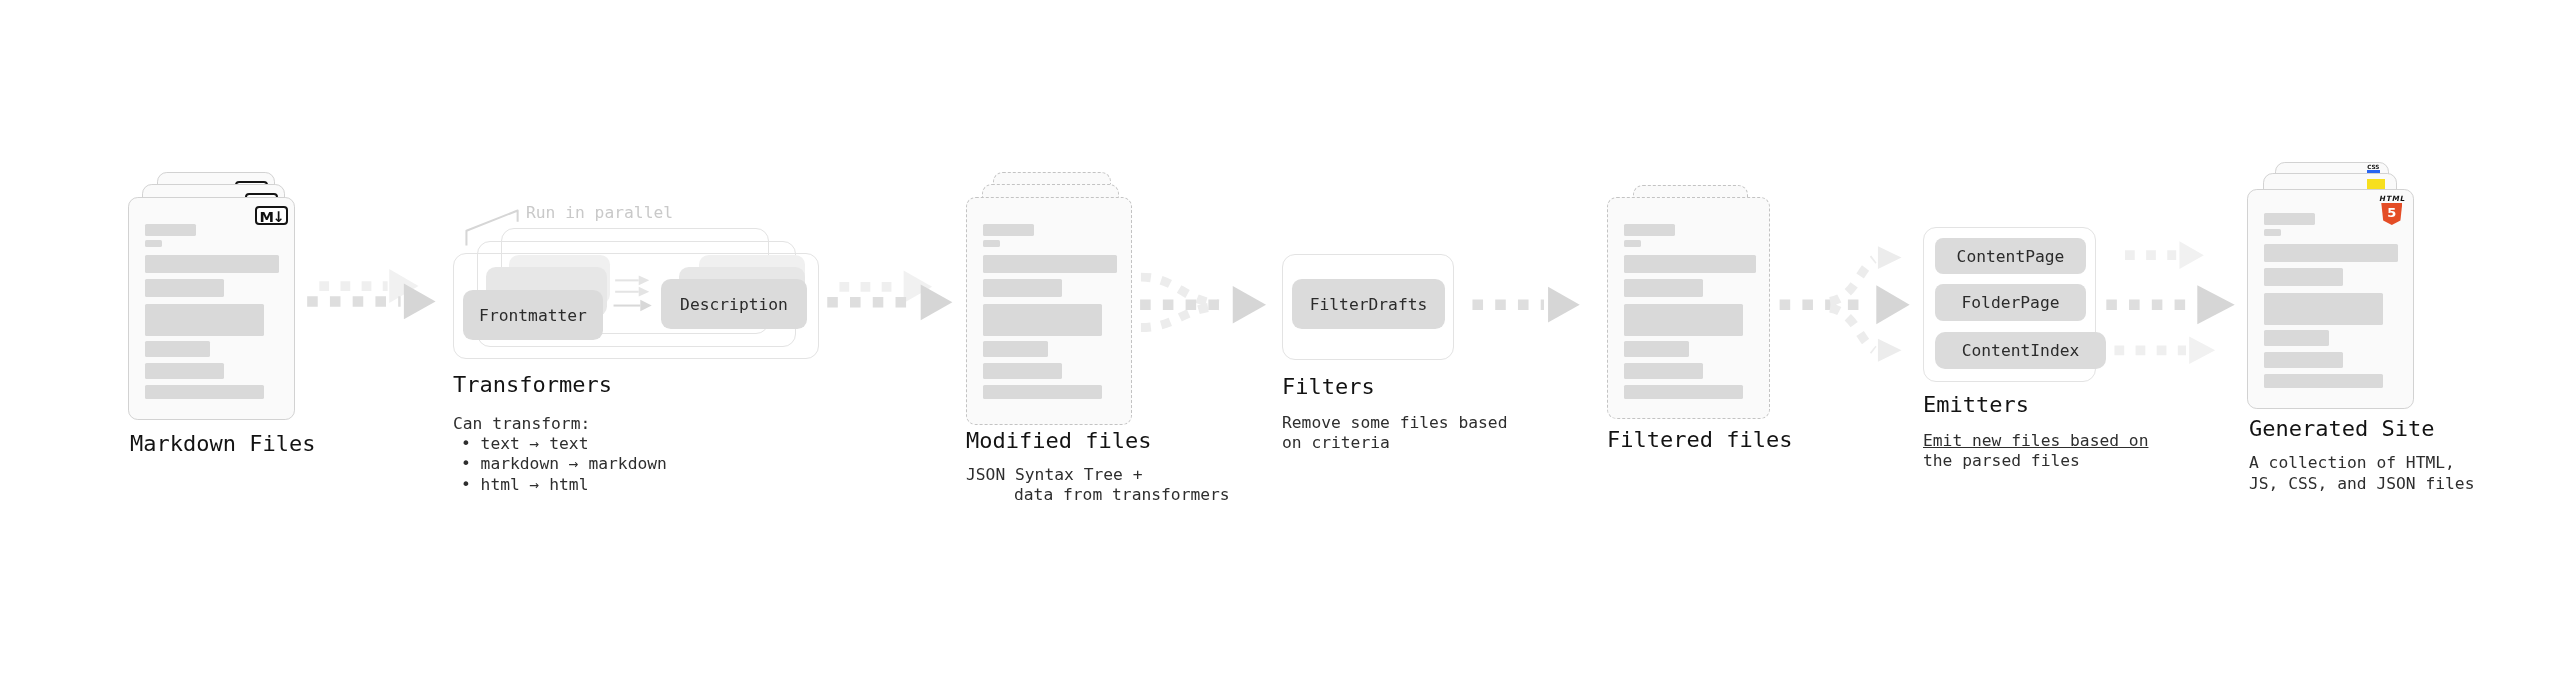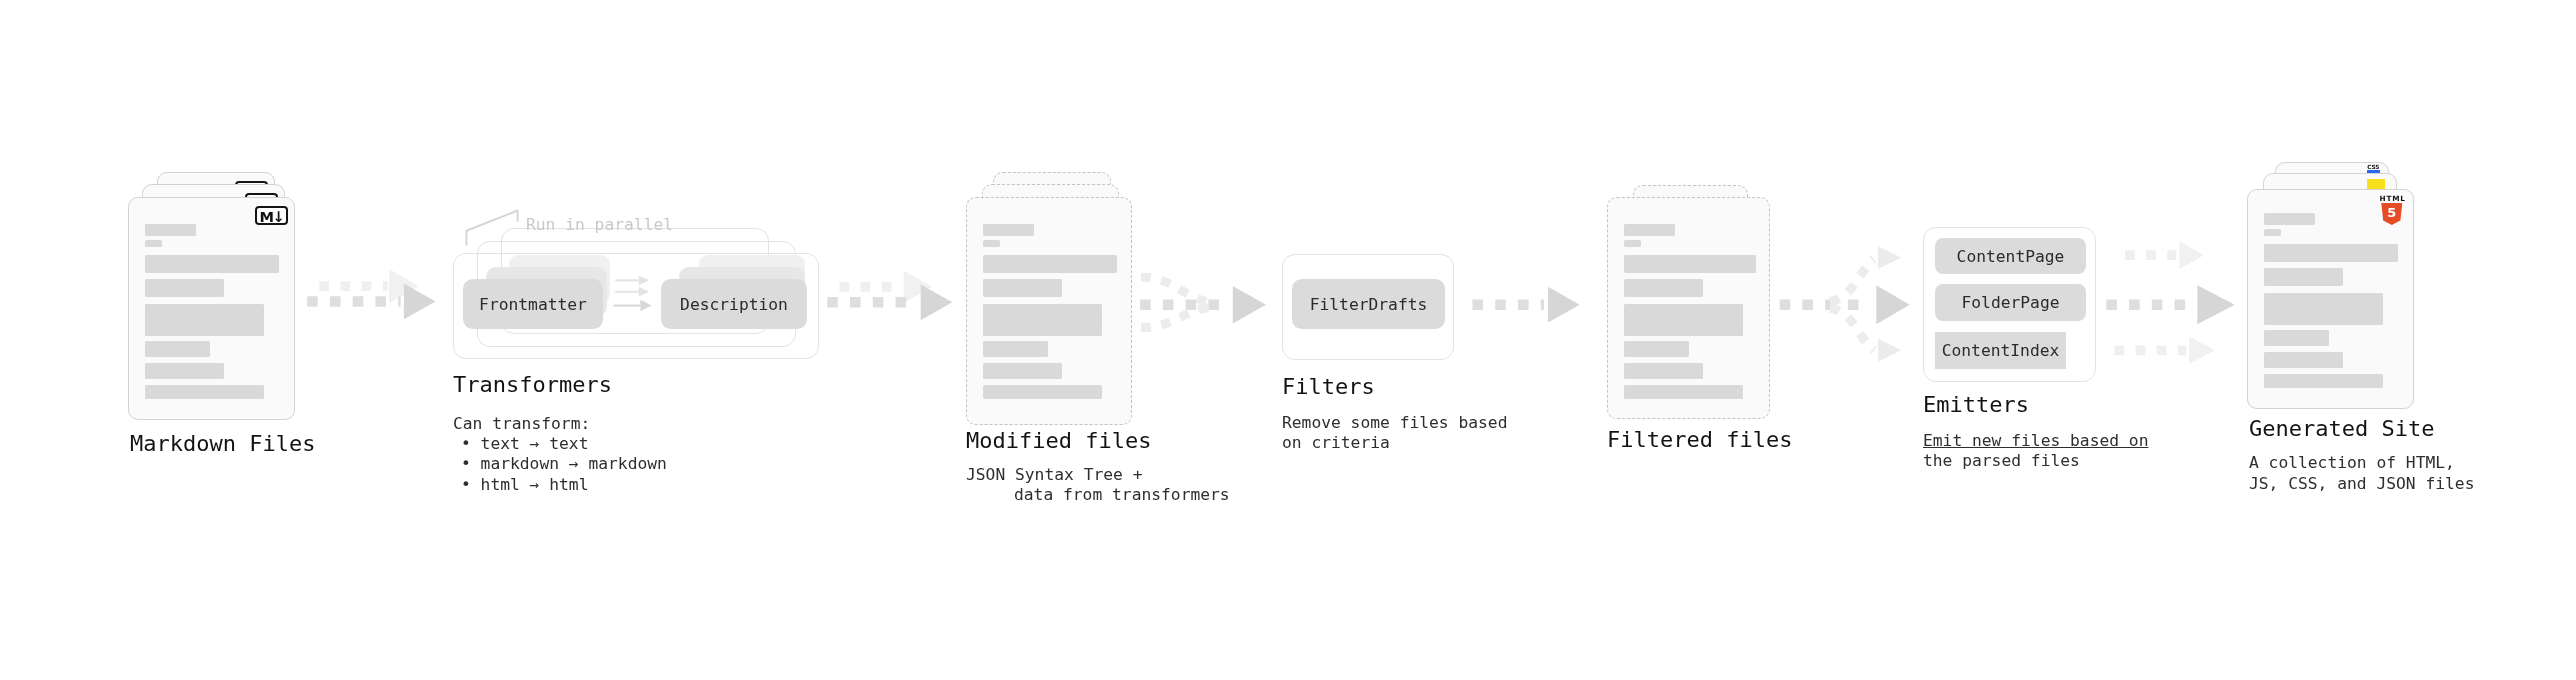--- a/index.html
+++ b/index.html
@@ -17,21 +17,21 @@
   .bar{background:#d9d9d9;border-radius:1.6px;}
   
   .md-badge{
     position:absolute;top:8.1px;right:6.5px;width:32.5px;height:18.7px;
     border:2.4px solid #141414;border-radius:4.1px;background:#fff;
     font-weight:bold;font-size:14.6px;line-height:18px;text-align:center;
     letter-spacing:-1.6px;color:#111;box-sizing:border-box;font-family:"DejaVu Sans","Liberation Sans",sans-serif;
   }
   
   .html5-badge{position:absolute;top:4.9px;right:9px;width:24.4px;text-align:center;}
-  .html5-badge .word{font-family:"DejaVu Sans","Liberation Sans",sans-serif;font-weight:bold;font-size:7.3px;letter-spacing:0.8px;color:#111;line-height:7.3px;}
+  .html5-badge .word{font-family:"DejaVu Sans","Liberation Sans",sans-serif;font-weight:bold;font-size:7.3px;letter-spacing:0.8px;color:#111;line-height:7.3px;font-style:italic;}
   .html5-badge .shield{
     width:21px;height:22px;margin:0.8px auto 0;background:#e44d26;color:#fff;
     clip-path:polygon(0 0,100% 0,91% 80%,50% 100%,9% 80%);
     font-family:"DejaVu Sans","Liberation Sans",sans-serif;font-weight:bold;font-size:13px;line-height:19.5px;text-align:center;
   }
   .js-badge{position:absolute;top:4.9px;right:11.4px;width:18px;height:11.4px;background:#f7df1e;}
   .css-badge{position:absolute;top:0.8px;right:6.5px;width:16.3px;text-align:center;}
   .css-badge .word{font-family:"DejaVu Sans","Liberation Sans",sans-serif;font-weight:bold;font-size:5.7px;line-height:6.5px;color:#111;letter-spacing:0;}
   .css-badge .bar-under{height:2.4px;width:13px;margin:0 auto;background:#2965f1;}
   
@@ -75,25 +75,25 @@
       </div>
     </div>
     <div class="node-label" style="left:130px;top:431px;">Markdown Files</div>
   </div>
 
   <div>
     <div class="outline-box" style="left:501px;top:228px;width:268px;height:106px;"></div>
     <div class="outline-box" style="left:477px;top:241px;width:319px;height:106px;"></div>
     <div class="outline-box" style="left:453px;top:253px;width:366px;height:106px;"></div>
 
-    <div class="annotation" style="left:526px;top:203px;margin-top:12px;">Run in parallel</div>
+    <div class="annotation" style="left:526px;top:203px;">Run in parallel</div>
 
     <div class="chip-echo" style="left:509px;top:255px;width:101px;height:49px;background:#f0f0f0;"></div>
     <div class="chip-echo" style="left:486px;top:267px;width:121px;height:49px;background:#e7e7e7;"></div>
-    <div class="chip" style="left:463px;top:279px;width:140px;height:50px;">Frontmatter</div>
+    <div class="chip" style="left:463px;top:290px;width:140px;height:50px;">Frontmatter</div>
 
     <div class="chip-echo" style="left:699px;top:255px;width:106px;height:49px;background:#f0f0f0;"></div>
     <div class="chip-echo" style="left:679px;top:267px;width:126px;height:49px;background:#e7e7e7;"></div>
     <div class="chip" style="left:661px;top:279px;width:146px;height:50px;">Description</div>
 
     <div class="node-label" style="left:453px;top:372px;">Transformers</div>
     <div class="caption" style="left:453px;top:414px;">Can transform:</div>
     <div class="caption" style="left:461px;top:434px;">• text → text</div>
     <div class="caption" style="left:461px;top:454px;">• markdown → markdown</div>
     <div class="caption" style="left:461px;top:475px;">• html → html</div>
@@ -141,21 +141,21 @@
         <div class="bar" style="width:119px;height:14px"></div>
       </div>
     </div>
     <div class="node-label" style="left:1607px;top:427px;">Filtered files</div>
   </div>
 
   <div>
     <div class="panel-box" style="left:1923px;top:227px;width:173px;height:155px;"></div>
     <div class="chip" style="left:1935px;top:238px;width:151px;height:36px;border-radius:8.1px;">ContentPage</div>
     <div class="chip" style="left:1935px;top:284px;width:151px;height:37px;border-radius:8.1px;">FolderPage</div>
-    <div class="chip" style="left:1935px;top:332px;width:131px;height:37px;border-radius:0;">ContentIndex</div>
+    <div class="chip" style="left:1935px;top:332px;width:171px;height:37px;border-radius:10px;">ContentIndex</div>
     <div class="node-label" style="left:1923px;top:392px;">Emitters</div>
     <div class="caption" style="left:1923px;top:431px;text-decoration:underline;">Emit new files based on</div>
     <div class="caption" style="left:1923px;top:451px;">the parsed files</div>
   </div>
 
   <div>
     <div class="file-card" style="left:2275px;top:162px;width:114px;height:220px;">
       <div class="css-badge">
         <div class="word">CSS</div>
         <div class="bar-under"></div>

